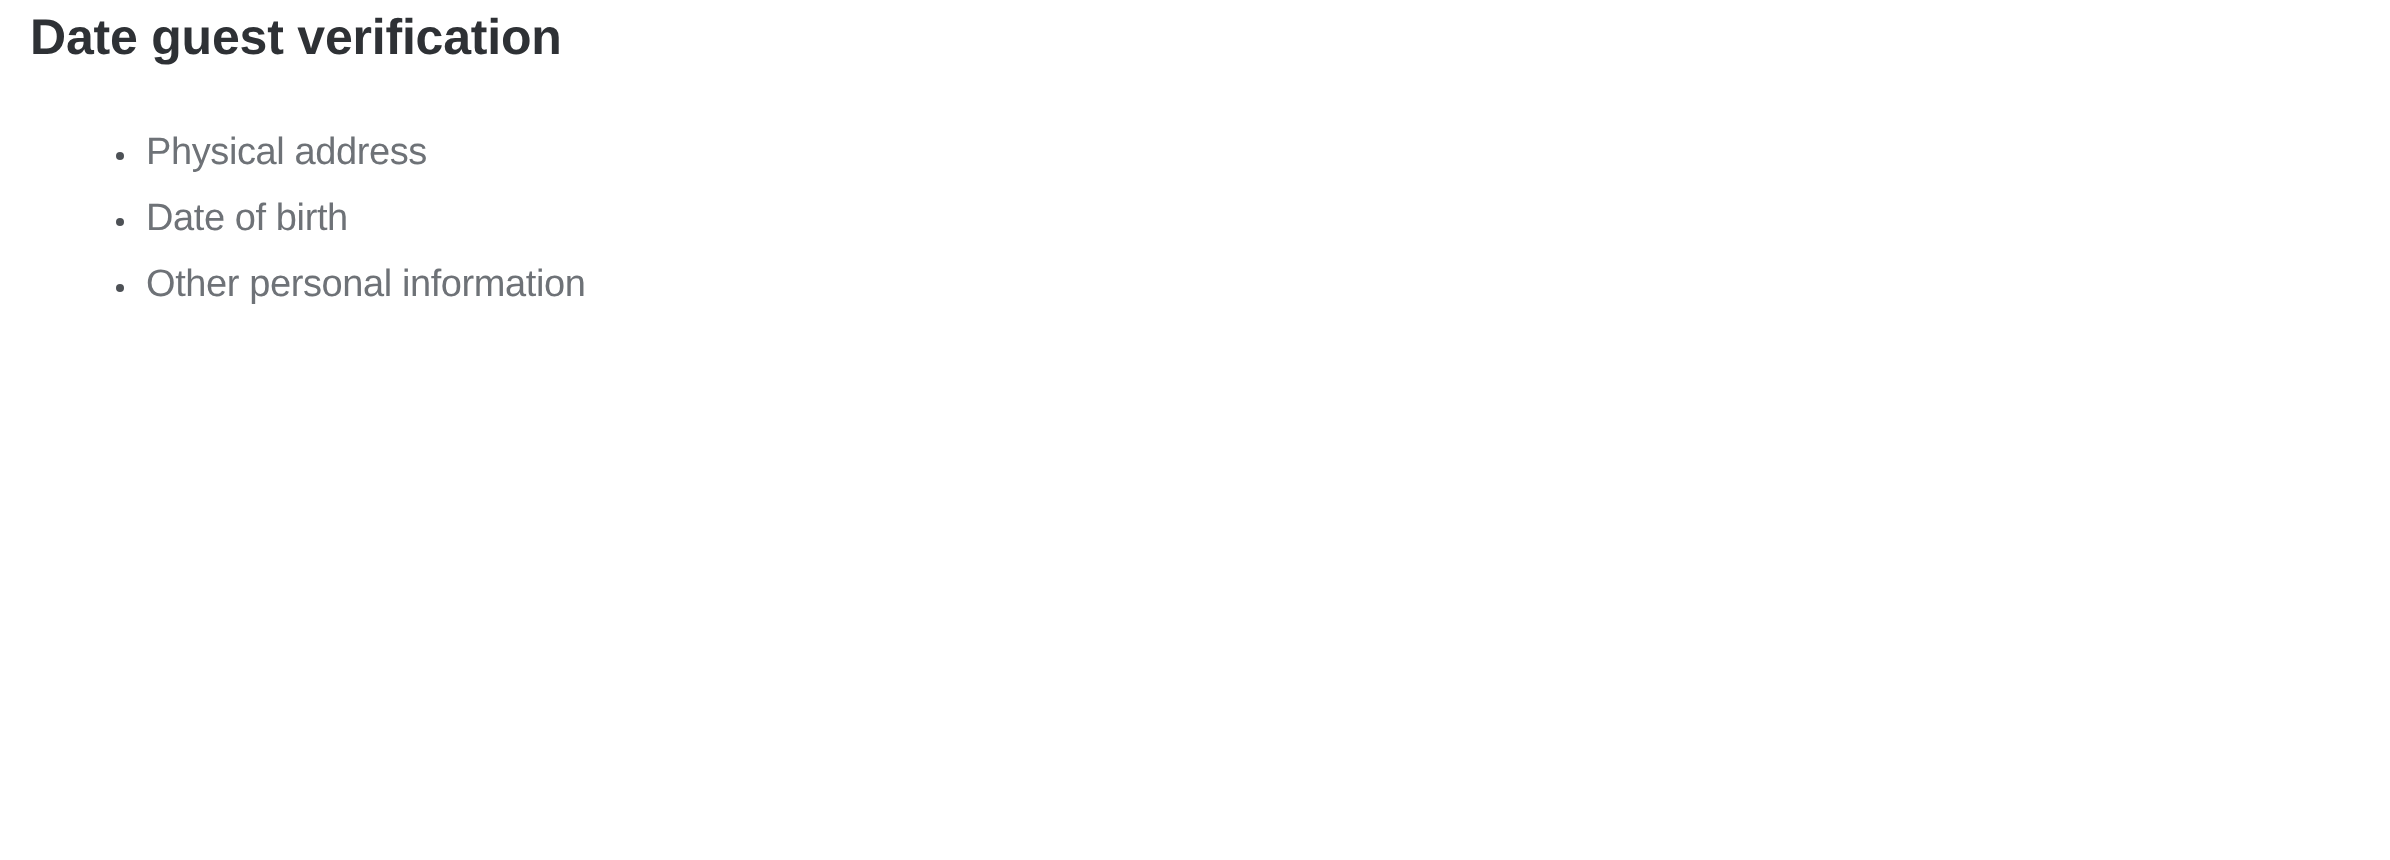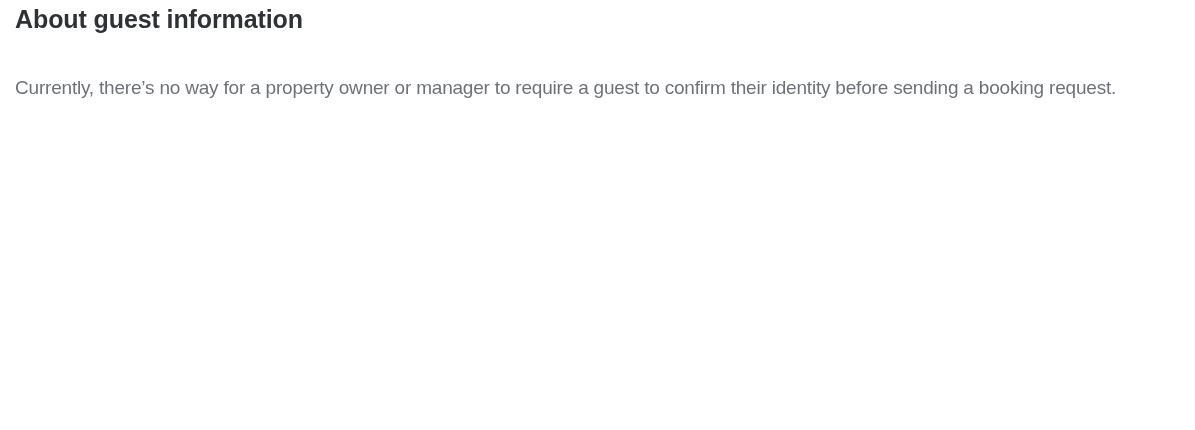--- a/index.html
+++ b/index.html
@@ -54,20 +54,24 @@
   }
   .requirement-paragraph {
     margin-top: 36px !important;
   }
 </style>
 </head>
 <body>
 
 <div class="article">
 
-  <h2 class="article-title">About guest information</h2>
+  <h2 class="article-title">Date guest verification</h2>
 
 
+  <ul class="verification-list body-text">
+    <li>Physical address</li>
+    <li>Date of birth</li>
+    <li>Other personal information</li>
+  </ul>
 
 
-  <p class="body-text requirement-paragraph">Currently, there’s no way for a property owner or manager to require a guest to confirm their identity before sending a booking request.</p>
 
 </div>
 
 </body></html>

